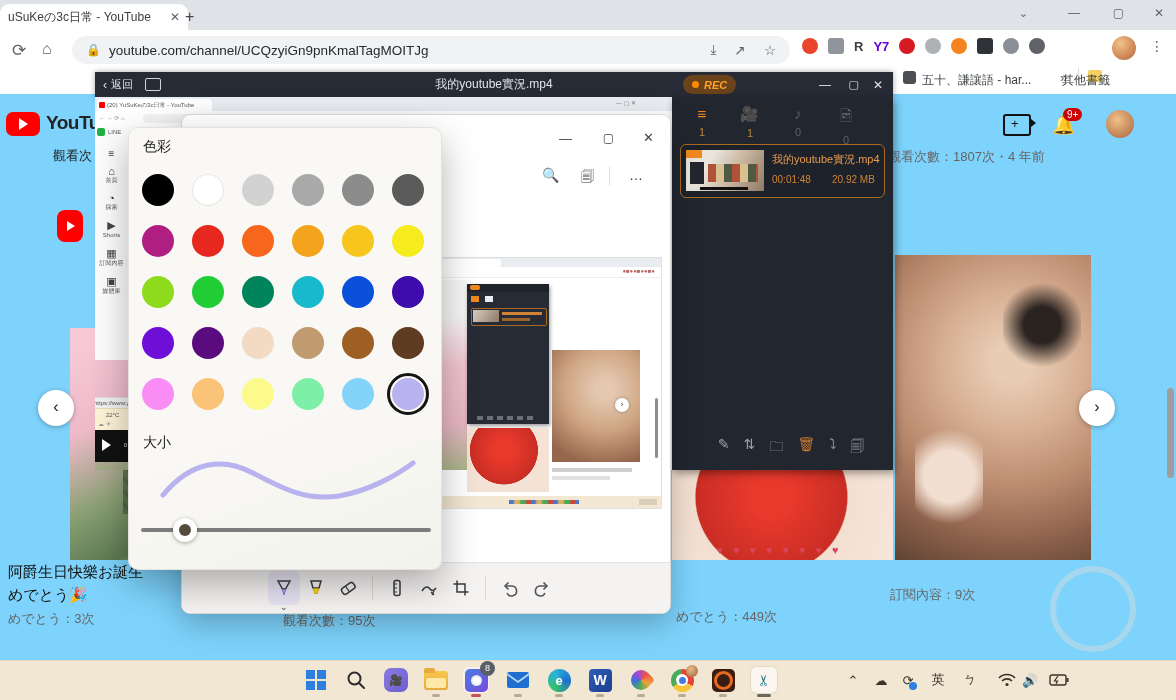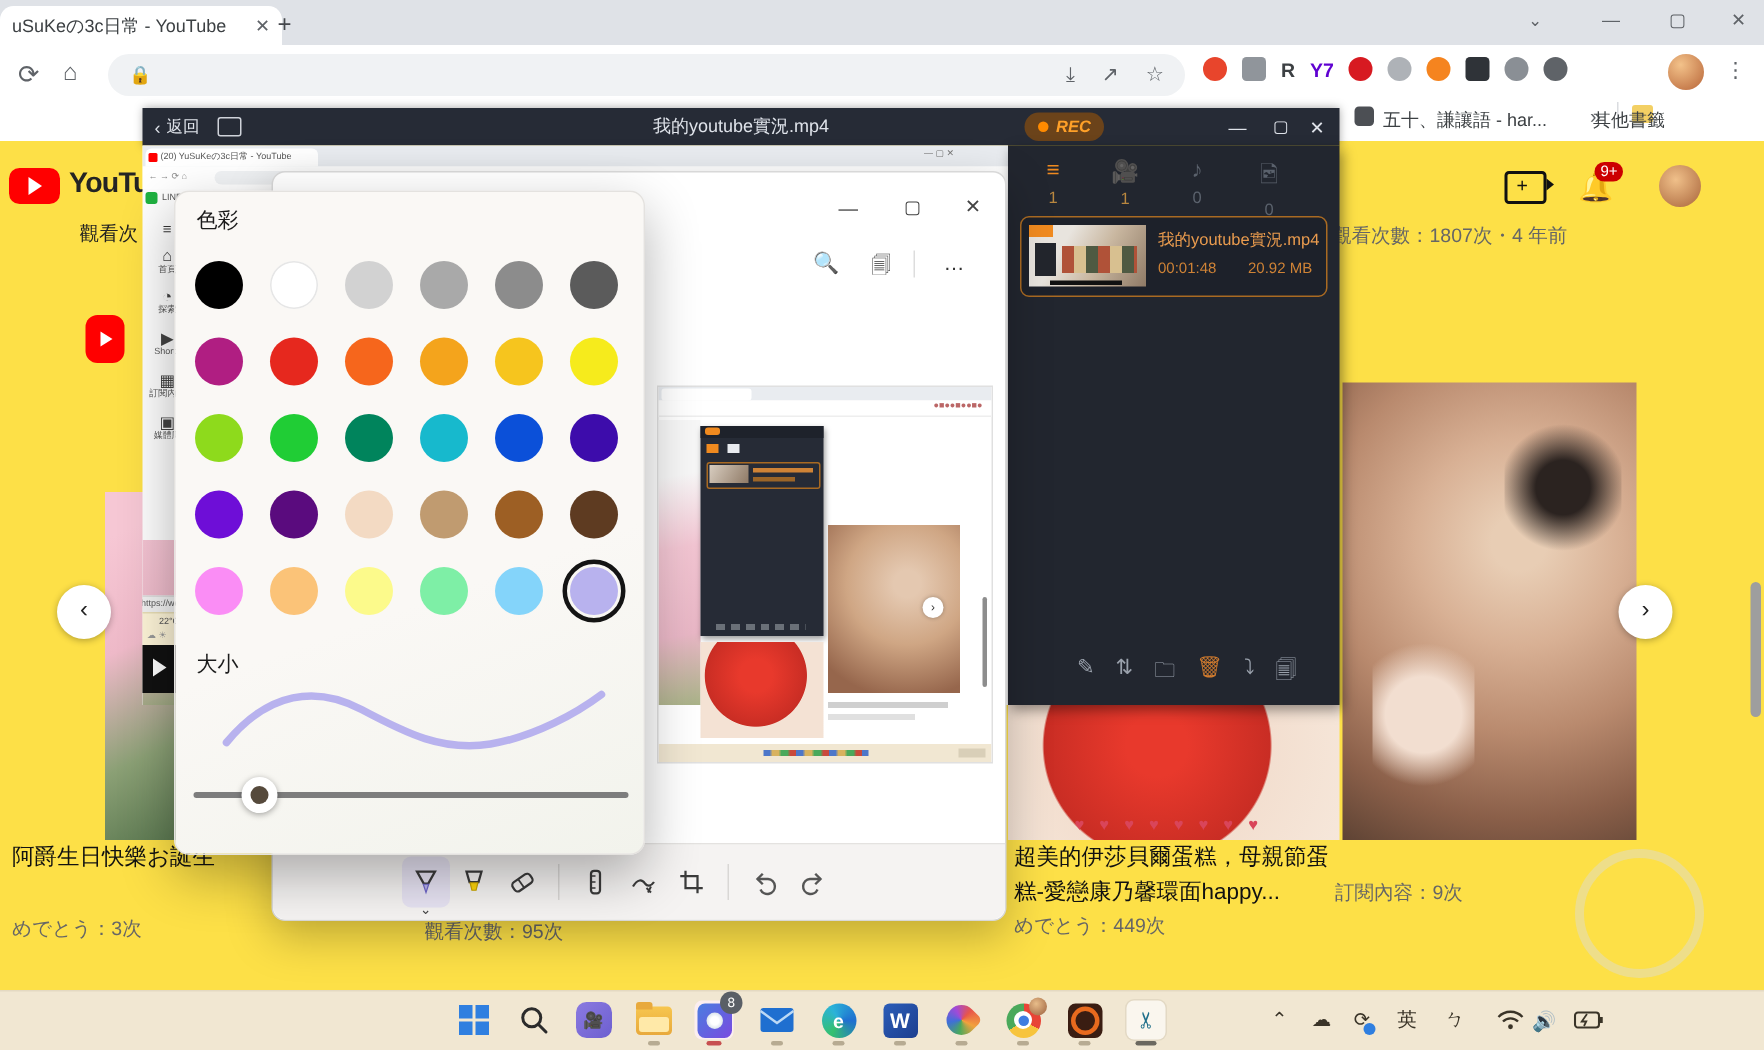--- a/index.html
+++ b/index.html
@@ -1,33 +1,33 @@
 <!DOCTYPE html>
 <html><head>
 <meta charset="utf-8">
 <style>
   html,body{margin:0;padding:0;background:#fff;font-family:"Liberation Sans","DejaVu Sans",sans-serif;}
-  #stage{position:relative;width:1176px;height:700px;overflow:hidden;background:#fde047;}
+  #stage{position:relative;width:1176px;height:700px;overflow:hidden;background:#7dd3fc;}
   .abs{position:absolute;}
   .views{font-size:13px;color:#666;}
   .vtitle{font-size:15px;color:#111;line-height:1.5;}
   
   .tabstrip{left:0;top:0;width:1176px;height:30px;background:#dfe2e7;}
   .tab{left:0;top:4px;width:172px;height:26px;background:#fff;border-radius:9px 9px 0 0;display:flex;align-items:center;padding:0 8px;font-size:12px;color:#3c4043;}
   .urlbar{left:72px;top:36px;width:718px;height:28px;background:#f0f2f4;border-radius:14px;display:flex;align-items:center;font-size:13.5px;color:#27292d;}
   .tbicon{color:#5f6368;font-size:15px;}
   .bmrow{left:0;top:66px;width:1176px;height:28px;background:#fff;}
   
   .rectitle{left:95px;top:72px;width:798px;height:25px;background:#262b36;color:#dfe3ea;display:flex;align-items:center;font-size:12px;box-shadow:0 0 6px rgba(0,0,0,.35);}
   .recpanel{left:672px;top:97px;width:221px;height:373px;background:#22262f;box-shadow:2px 3px 8px rgba(0,0,0,.4);}
   .rectab{width:48px;text-align:center;}
   .rectab .cnt{font-size:11px;margin-top:4px;}
   .recitem{position:absolute;left:8px;top:47px;width:203px;height:52px;border:1px solid #a96a22;border-radius:6px;background:#1d212a;}
   
-  .picker{left:116px;top:127px;width:312px;height:441px;background:linear-gradient(160deg,#faf8f5 60%,#f2f3ec);border:1px solid #e4e2df;border-radius:10px;box-shadow:0 14px 36px rgba(0,0,0,.30);}
+  .picker{left:128px;top:127px;width:312px;height:441px;background:linear-gradient(160deg,#faf8f5 60%,#f2f3ec);border:1px solid #e4e2df;border-radius:10px;box-shadow:0 14px 36px rgba(0,0,0,.30);}
   .swgrid{position:absolute;left:13px;top:46px;width:282px;display:grid;grid-template-columns:repeat(6,32px);grid-auto-rows:32px;column-gap:18px;row-gap:19px;}
   .swatch{width:32px;height:32px;border-radius:50%;box-sizing:border-box;}
   .swatch.selected{outline:3px solid #141414;outline-offset:2px;}
   
   .snipwin{left:181px;top:114px;width:488px;height:498px;background:#fff;border:1px solid #d8d8d8;border-radius:9px;box-shadow:0 10px 30px rgba(0,0,0,.25);}
   .sniptool{position:absolute;left:0;bottom:0;width:488px;height:50px;background:#f5f3f2;border-top:1px solid #e4e2e0;border-radius:0 0 9px 9px;display:flex;align-items:center;}
   .tbtn{width:32px;height:34px;display:flex;align-items:center;justify-content:center;border-radius:6px;}
   .sep{width:1px;height:24px;background:#d9d7d5;margin:0 8px;}
   
   .taskbar{left:0;top:660px;width:1176px;height:40px;background:#f1e7d2;border-top:1px solid #e4d9c2;}
@@ -51,20 +51,21 @@
   <div class="abs" style="right:120px;top:7px;color:#5f6368;font-size:11px;letter-spacing:28px;">⌄</div>
   <div class="abs" style="right:96px;top:6px;color:#5f6368;font-size:12px;">—</div>
   <div class="abs" style="right:52px;top:6px;color:#5f6368;font-size:12px;">▢</div>
   <div class="abs" style="right:12px;top:6px;color:#5f6368;font-size:12px;">✕</div>
 
   <div class="abs" style="left:0;top:30px;width:1176px;height:36px;background:#fff;"></div>
   <div class="abs tbicon" style="left:12px;top:40px;font-size:17px;">⟳</div>
   <div class="abs tbicon" style="left:42px;top:40px;font-size:16px;">⌂</div>
   <div class="abs urlbar">
     <span style="margin:0 8px 0 14px;color:#5f6368;font-size:12px;">🔒</span>
+    <span>youtube.com/channel/UCQzyiGn9pnKmalTagMOITJg</span>
     <span style="margin-left:auto;display:flex;gap:18px;margin-right:14px;color:#5f6368;">
       <span>⤓</span>
       <span>↗</span>
       <span>☆</span>
     </span>
   </div>
   <div class="abs" id="ext-row" style="left:802px;top:38px;display:flex;gap:10px;align-items:center;">
       <div style="width: 16px; height: 16px; border-radius: 50%; background: rgb(232, 69, 44);"></div>
       <div style="width: 16px; height: 16px; border-radius: 3px; background: rgb(144, 149, 155);"></div>
       <div style="font-size: 13px; font-weight: bold; color: rgb(60, 64, 67);">R</div>
@@ -115,24 +116,24 @@
   <div class="abs" style="left:895px;top:255px;width:196px;height:305px;background:radial-gradient(circle at 60% 35%,#e8cdb4 8%,#d8b094 30%,#b98a6e 55%,#8a5f49 80%,#5e4334);">
     <div style="position:absolute;left:55%;top:8%;width:40%;height:30%;background:radial-gradient(circle,#2b2320 30%,transparent 70%);"></div>
     <div style="position:absolute;left:10%;top:55%;width:35%;height:35%;background:radial-gradient(circle,#f2ded0 40%,transparent 75%);"></div>
   </div>
 
   <div class="abs" style="left:38px;top:390px;width:36px;height:36px;border-radius:50%;background:#fff;box-shadow:0 1px 5px rgba(0,0,0,.3);text-align:center;line-height:34px;font-size:16px;color:#222;">‹</div>
   <div class="abs" style="left:1079px;top:390px;width:36px;height:36px;border-radius:50%;background:#fff;box-shadow:0 1px 5px rgba(0,0,0,.3);text-align:center;line-height:34px;font-size:16px;color:#222;">›</div>
 
   <div class="abs vtitle" style="left:8px;top:561px;width:272px;">
     <div>阿爵生日快樂お誕生</div>
+    <div>めでとう🎉</div>
   </div>
   <div class="abs views" style="left:8px;top:610px;">めでとう：3次</div>
   <div class="abs views" style="left:283px;top:612px;">觀看次數：95次</div>
-  <div class="abs vtitle" style="left:676px;top:561px;width:212px;">超美的伊莎貝爾蛋糕，母親節蛋糕-愛戀康乃馨環面happy...</div>
   <div class="abs views" style="left:676px;top:608px;">めでとう：449次</div>
   <div class="abs views" style="left:890px;top:586px;">訂閱內容：9次</div>
 
   <div class="abs" style="left:1167px;top:388px;width:7px;height:90px;background:#9e9e9e;border-radius:4px;"></div>
   <div class="abs" style="left:1050px;top:566px;width:74px;height:74px;border:6px solid #dcdcdc;border-radius:50%;opacity:.45;"></div>
 
   <div class="abs rectitle">
     <span style="margin-left:8px;font-size:12px;">‹</span>
     <span style="margin-left:4px;font-size:11px;">返回</span>
     <span style="margin-left:12px;width:14px;height:11px;border:1.5px solid #cfd3da;border-radius:2px;display:inline-block;"></span>

